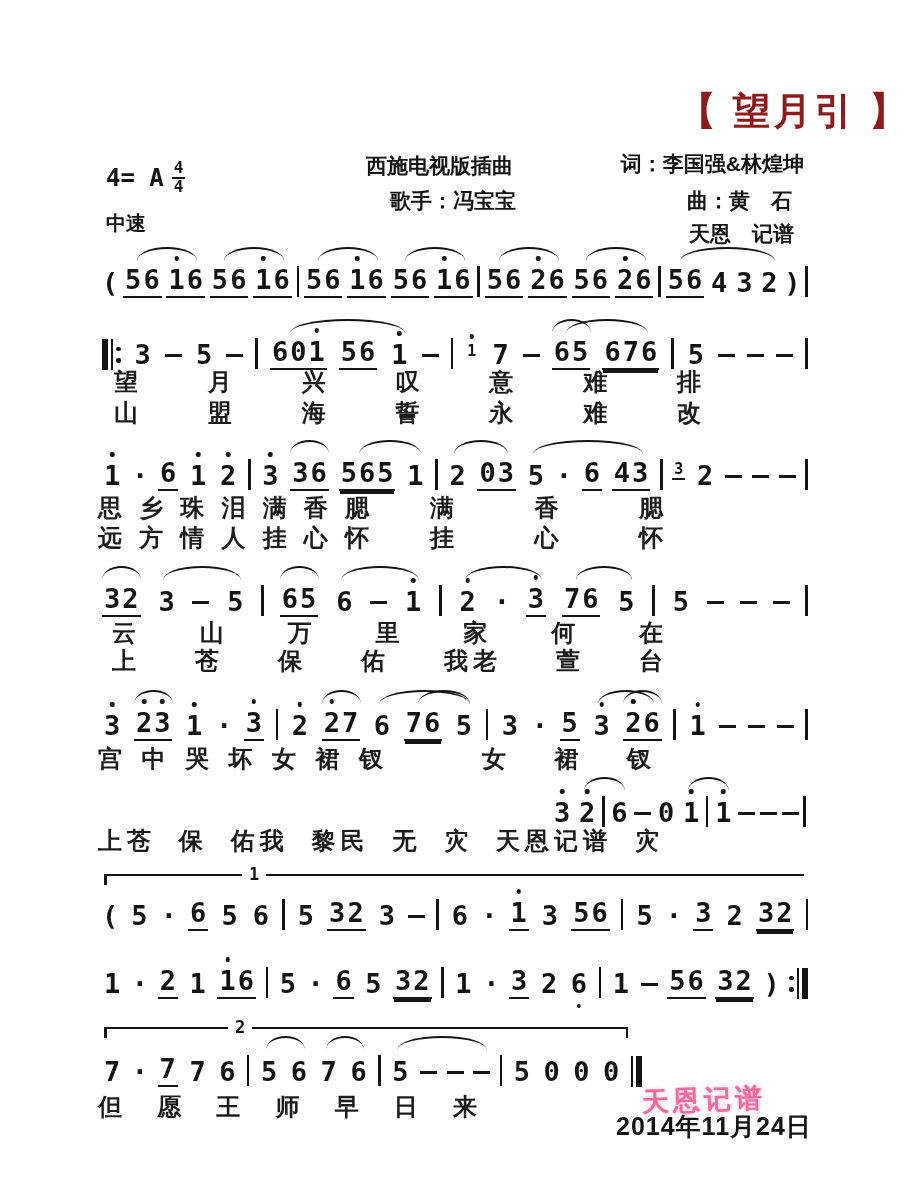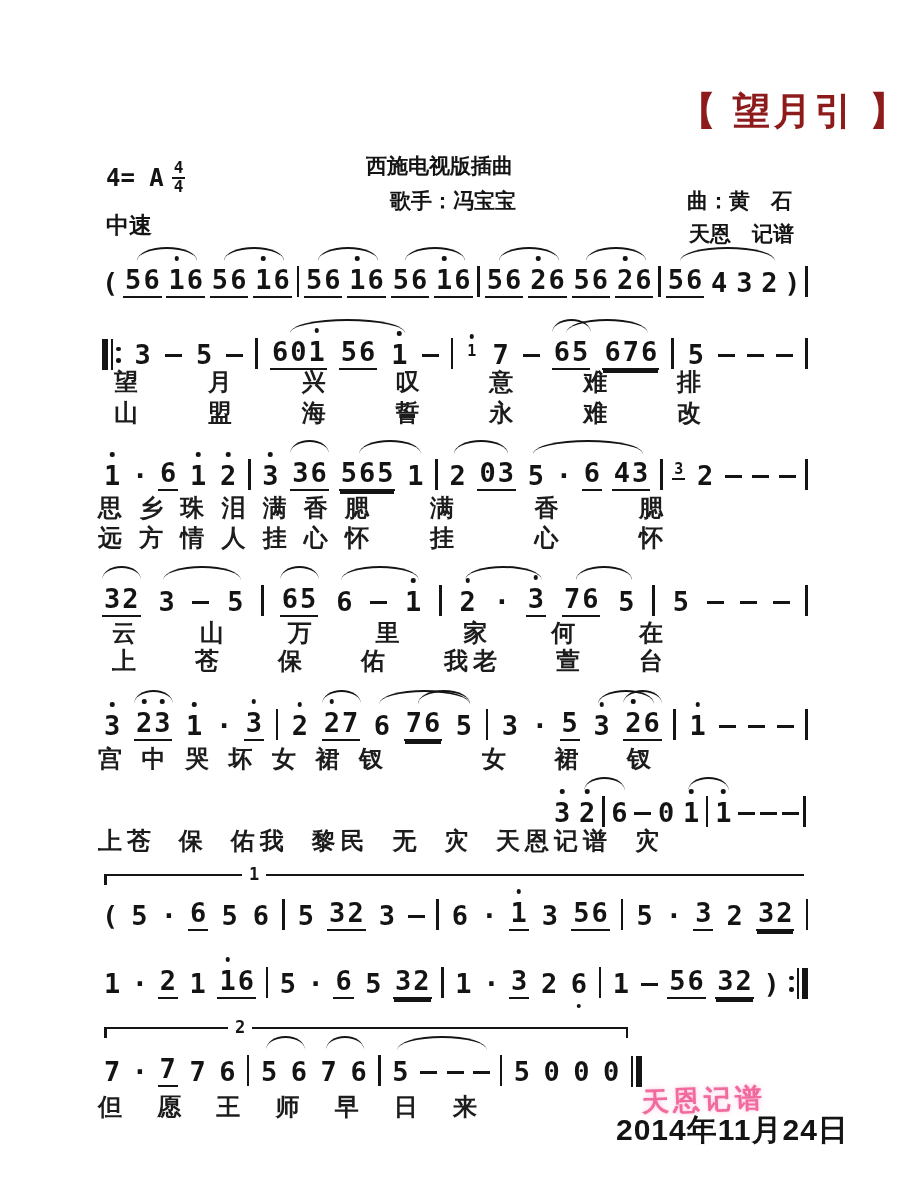--- a/index.html
+++ b/index.html
@@ -12,21 +12,21 @@
   .sub{position:absolute;font-size:21px;font-weight:600;white-space:nowrap;}
   .sub-source{top:152px;left:366px;}
   .sub-lyricist{top:150px;right:106px;}
   .sub-singer{top:187px;left:390px;}
   .sub-composer{top:187px;right:118px;}
   .sub-transcriber{top:220px;right:116px;font-family:Liberation Mono, monospace;}
   .keysig{position:absolute;top:160px;left:106px;display:flex;align-items:center;gap:8px;
           font-family:"DejaVu Sans Mono",monospace;font-size:24px;font-weight:700;}
   .frac{display:inline-flex;flex-direction:column;align-items:center;font-size:16px;line-height:1.05;}
   .frac .num{border-bottom:2px solid #141414;padding:0 2px;}
-  .tempo{position:absolute;top:210px;left:106px;font-size:23px;font-weight:600;}
+  .tempo{position:absolute;top:210px;left:106px;font-size:20px;font-weight:600;}
 
   
   .mline{position:absolute;display:flex;justify-content:space-between;align-items:flex-end;
          height:38px;font-family:"DejaVu Sans Mono",monospace;font-weight:700;font-size:27px;
          line-height:30px;color:#141414;}
   .tok{display:inline-flex;}
   .tok.small{font-size:15px;line-height:16px;transform:translateY(-11px);}
   .grp{display:inline-flex;padding:0 1px;}
   .grp.u1{border-bottom:2.5px solid #141414;padding-bottom:1px;}
   .grp.u2{border-bottom:2.5px solid #141414;padding-bottom:1px;box-shadow:0 4px 0 -1px #141414;}
@@ -79,29 +79,30 @@
   #l4a{top:617px;left:112px;} #l4a .s0{width:556px;}
   #l4b{top:645px;left:112px;} #l4b .s0{width:556px;}
   #l5a{top:743px;left:98px;}  #l5a .s0{width:290px;} #l5a .s1{width:174px;margin-left:94px;}
   #l5b{top:825px;left:98px;}  #l5b .s0{width:566px;}
   #lfin{top:1091px;left:98px;} #lfin .s0{width:384px;}
 
   
   .wm{position:absolute;top:1082px;left:642px;font-size:27px;font-weight:700;letter-spacing:4px;
       color:var(--wm-color,#f06a9e);transform:rotate(-2deg);
       text-shadow:0 0 2px #ffc2dd,0 0 7px #ffd3e6;}
-  .date{position:absolute;top:1110px;left:616px;font-size:30px;font-weight:700;letter-spacing:1px;}
+  .date{position:absolute;top:1110px;left:616px;font-size:25px;font-weight:700;letter-spacing:1px;}
 </style>
 </head>
 <body>
 
 <div class="page">
 
   <div class="hdr-title">【 望月引 】</div>
   <div class="sub sub-source">西施电视版插曲</div>
+  <div class="sub sub-lyricist">词：李国强&amp;林煌坤</div>
   <div class="sub sub-singer">歌手：冯宝宝</div>
   <div class="sub sub-composer">曲：黄　石</div>
   <div class="sub sub-transcriber">天恩　记谱</div>
   <div class="keysig">
     <span>4= A</span>
     <span class="frac">
       <span class="num">4</span>
       <span class="den">4</span>
     </span>
   </div>

